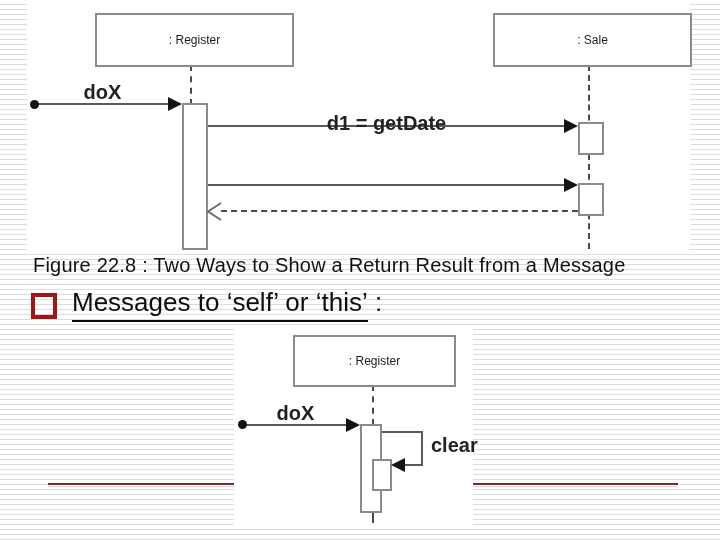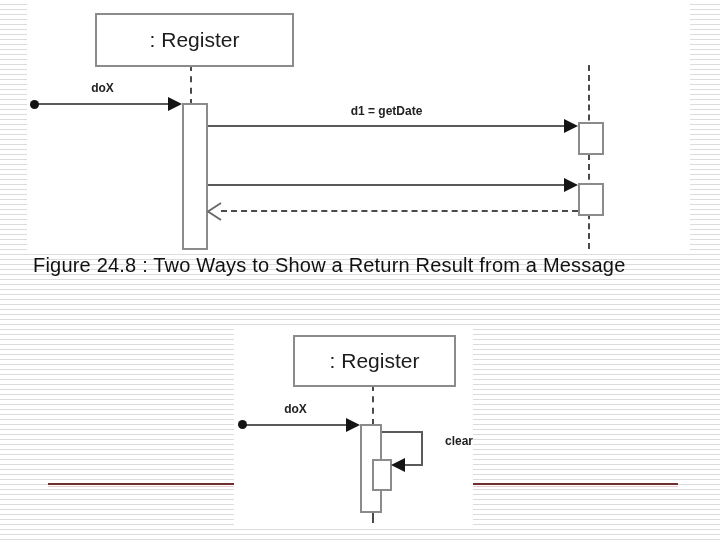--- a/index.html
+++ b/index.html
@@ -17,36 +17,36 @@
     overflow:hidden;
     background:repeating-linear-gradient(to bottom,
       #ffffff 0px,#ffffff 4px,var(--stripe) 4px,var(--stripe) 5px);
     font-family:"Liberation Sans", sans-serif;
     color:var(--ink);
   }
   .panel{position:absolute;background:#ffffff;z-index:2;}
   .box{
     position:absolute;background:#fff;border:2px solid var(--box-border);
     display:flex;align-items:center;justify-content:center;
-    font-size:21px;font-weight:500;color:#1c1c1c;z-index:3;
+    font-size:12px;font-weight:500;color:#1c1c1c;z-index:3;
   }
   .act{position:absolute;background:#fff;border:2px solid var(--box-border);z-index:4;box-sizing:border-box;}
   .act.nested{z-index:5;}
   .dash-v{position:absolute;width:0;border-left:2px dashed #4a4a4a;z-index:2;}
   .hline{position:absolute;height:2px;background:var(--line-gray);z-index:3;}
   .vline{position:absolute;width:2px;background:var(--line-gray);z-index:3;}
   .dashline{position:absolute;height:0;border-top:2px dashed #4a4a4a;z-index:3;}
   .arrow-r{position:absolute;width:0;height:0;z-index:6;
     border-top:7px solid transparent;border-bottom:7px solid transparent;
     border-left:14px solid #141414;}
   .arrow-l{position:absolute;width:0;height:0;z-index:6;
     border-top:7px solid transparent;border-bottom:7px solid transparent;
     border-right:14px solid #141414;}
   .dot{position:absolute;width:9px;height:9px;border-radius:50%;background:#141414;z-index:4;}
-  .msg-lbl{position:absolute;text-align:center;font-size:12px;font-weight:600;color:#222;z-index:4;white-space:nowrap;}
+  .msg-lbl{position:absolute;text-align:center;font-size:20px;font-weight:600;color:#222;z-index:4;white-space:nowrap;}
   .open-arrow{position:absolute;z-index:6;}
   #caption{
     position:absolute;left:33px;top:254px;font-size:20px;color:#111;
     letter-spacing:0.2px;white-space:nowrap;z-index:3;
   }
   #heading{position:absolute;left:31px;top:287px;display:flex;align-items:flex-start;z-index:3;}
   #heading .bullet{
     width:18px;height:18px;border:4px solid var(--bullet-red);
     margin-top:6px;margin-right:15px;flex:0 0 auto;background:transparent;
   }
@@ -64,48 +64,56 @@
 <div id="slide">
 
   <div class="divider"></div>
   <div class="divider-echo"></div>
 
   <div class="panel" style="left:27px;top:4px;width:663px;height:248px;">
 
     <div class="box" style="left:68px;top:9px;width:195px;height:50px;">
       <span>: Register</span>
     </div>
+    <div class="box" style="left:466px;top:9px;width:195px;height:50px;">
+      <span>: Sale</span>
+    </div>
 
     <div class="dash-v" style="left:163px;top:61px;height:40px;"></div>
     <div class="dash-v" style="left:561px;top:61px;height:184px;"></div>
 
     <div class="act" style="left:155px;top:99px;width:26px;height:147px;"></div>
     <div class="act" style="left:551px;top:118px;width:26px;height:33px;"></div>
     <div class="act" style="left:551px;top:179px;width:26px;height:33px;"></div>
 
     <div class="dot" style="left:3px;top:96px;"></div>
     <div class="hline" style="left:10px;top:99px;width:131px;"></div>
     <div class="arrow-r" style="left:141px;top:93px;"></div>
     <div class="msg-lbl" style="left:10px;top:77px;width:131px;">doX</div>
 
     <div class="hline" style="left:181px;top:121px;width:357px;"></div>
     <div class="arrow-r" style="left:537px;top:115px;"></div>
-    <div class="msg-lbl" style="left:181px;top:100px;width:357px;">d1 = getDate</div>
+    <div class="msg-lbl" style="left:181px;top:108px;width:357px;">d1 = getDate</div>
 
     <div class="hline" style="left:181px;top:180px;width:357px;"></div>
     <div class="arrow-r" style="left:537px;top:174px;"></div>
 
     <div class="dashline" style="left:194px;top:206px;width:357px;"></div>
     <svg class="open-arrow" style="left:180px;top:198px;" width="15" height="19" viewBox="0 0 15 19">
       <polyline points="14,1 1,9.5 14,18" fill="none" stroke="#6a6a6a" stroke-width="2"></polyline>
     </svg>
   </div>
 
-  <div id="caption">Figure 24.8 : Two Ways to Show a Return Result from a Message</div>
+  <div id="caption">Figure 22.8 : Two Ways to Show a Return Result from a Message</div>
 
+  <div id="heading">
+    <span class="bullet"></span>
+    <span class="txt">Messages to ‘self’ or ‘this’</span>
+    <span class="suffix"> :</span>
+  </div>
 
   <div class="panel" style="left:234px;top:328px;width:239px;height:199px;">
 
     <div class="box" style="left:59px;top:7px;width:159px;height:48px;">
       <span>: Register</span>
     </div>
 
     <div class="dash-v" style="left:138px;top:57px;height:40px;"></div>
     <div class="dash-v" style="left:138px;top:184px;height:11px;"></div>
 

